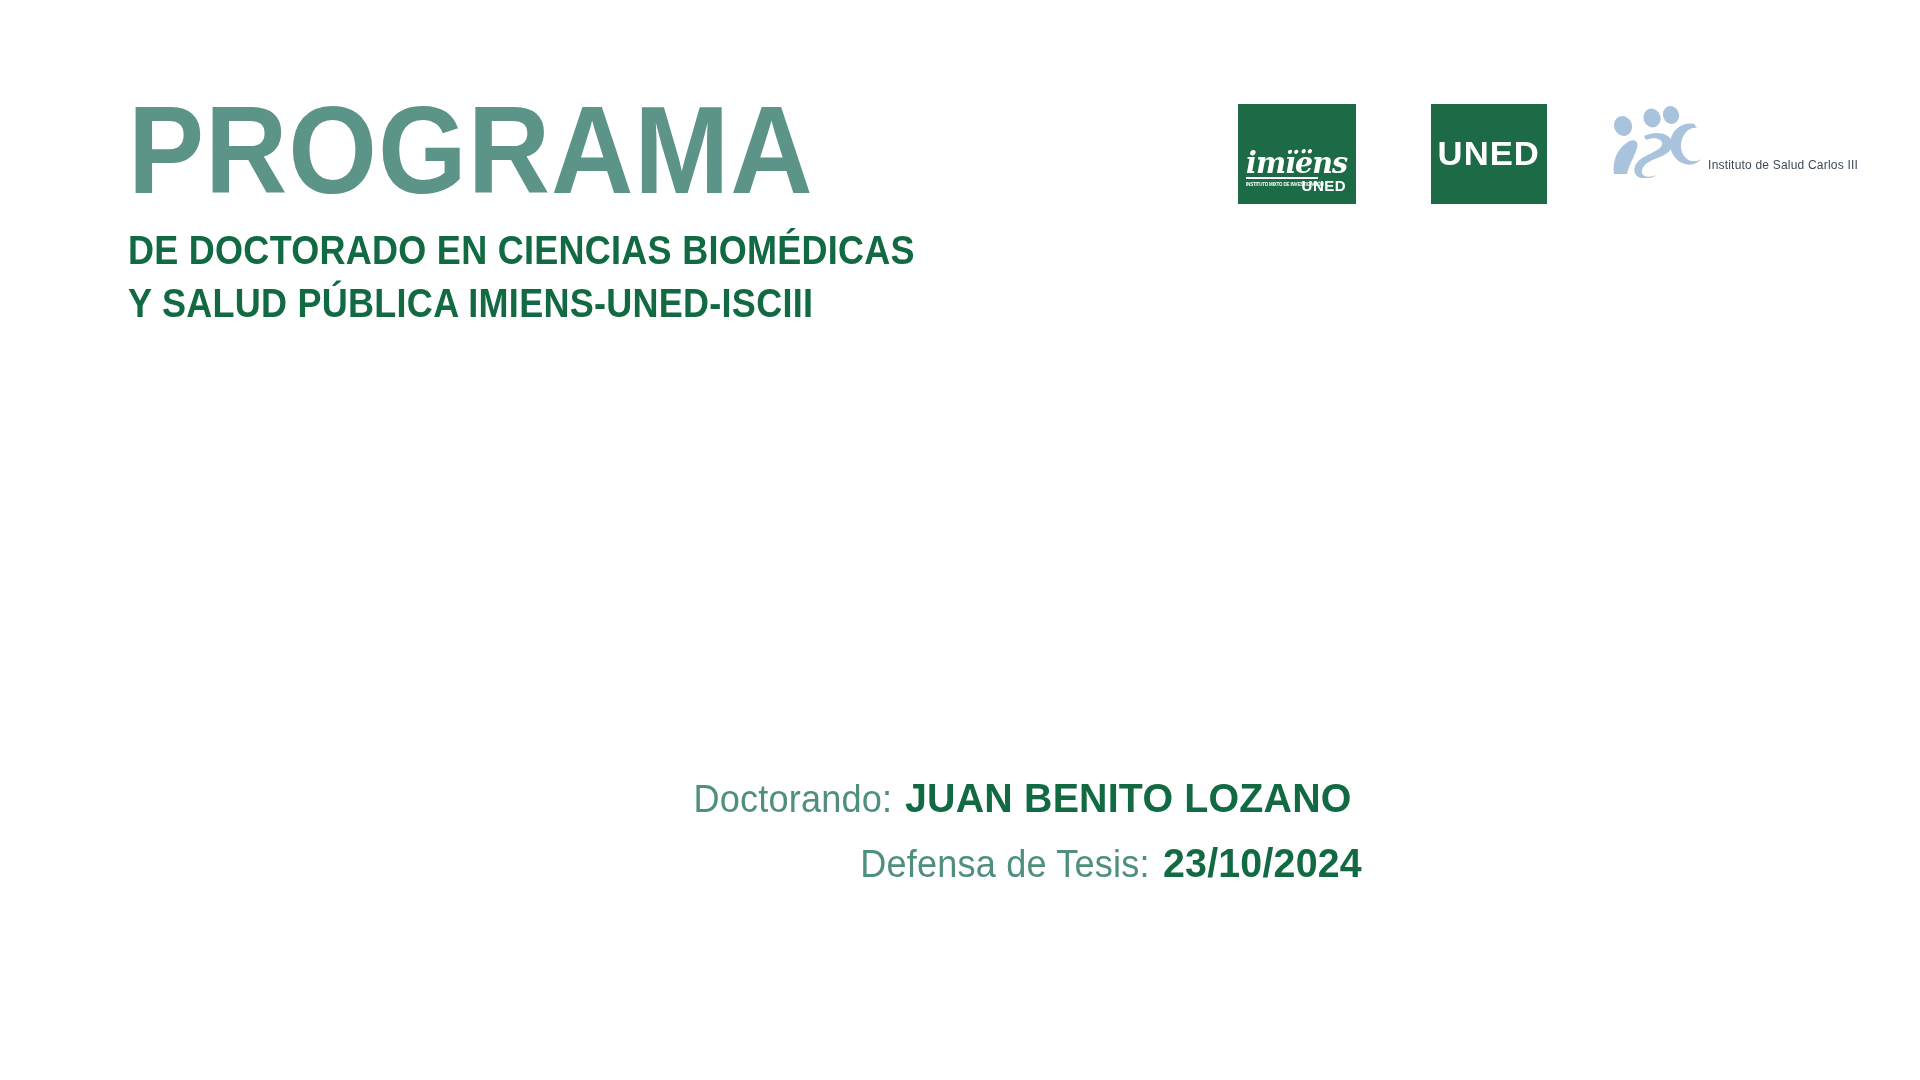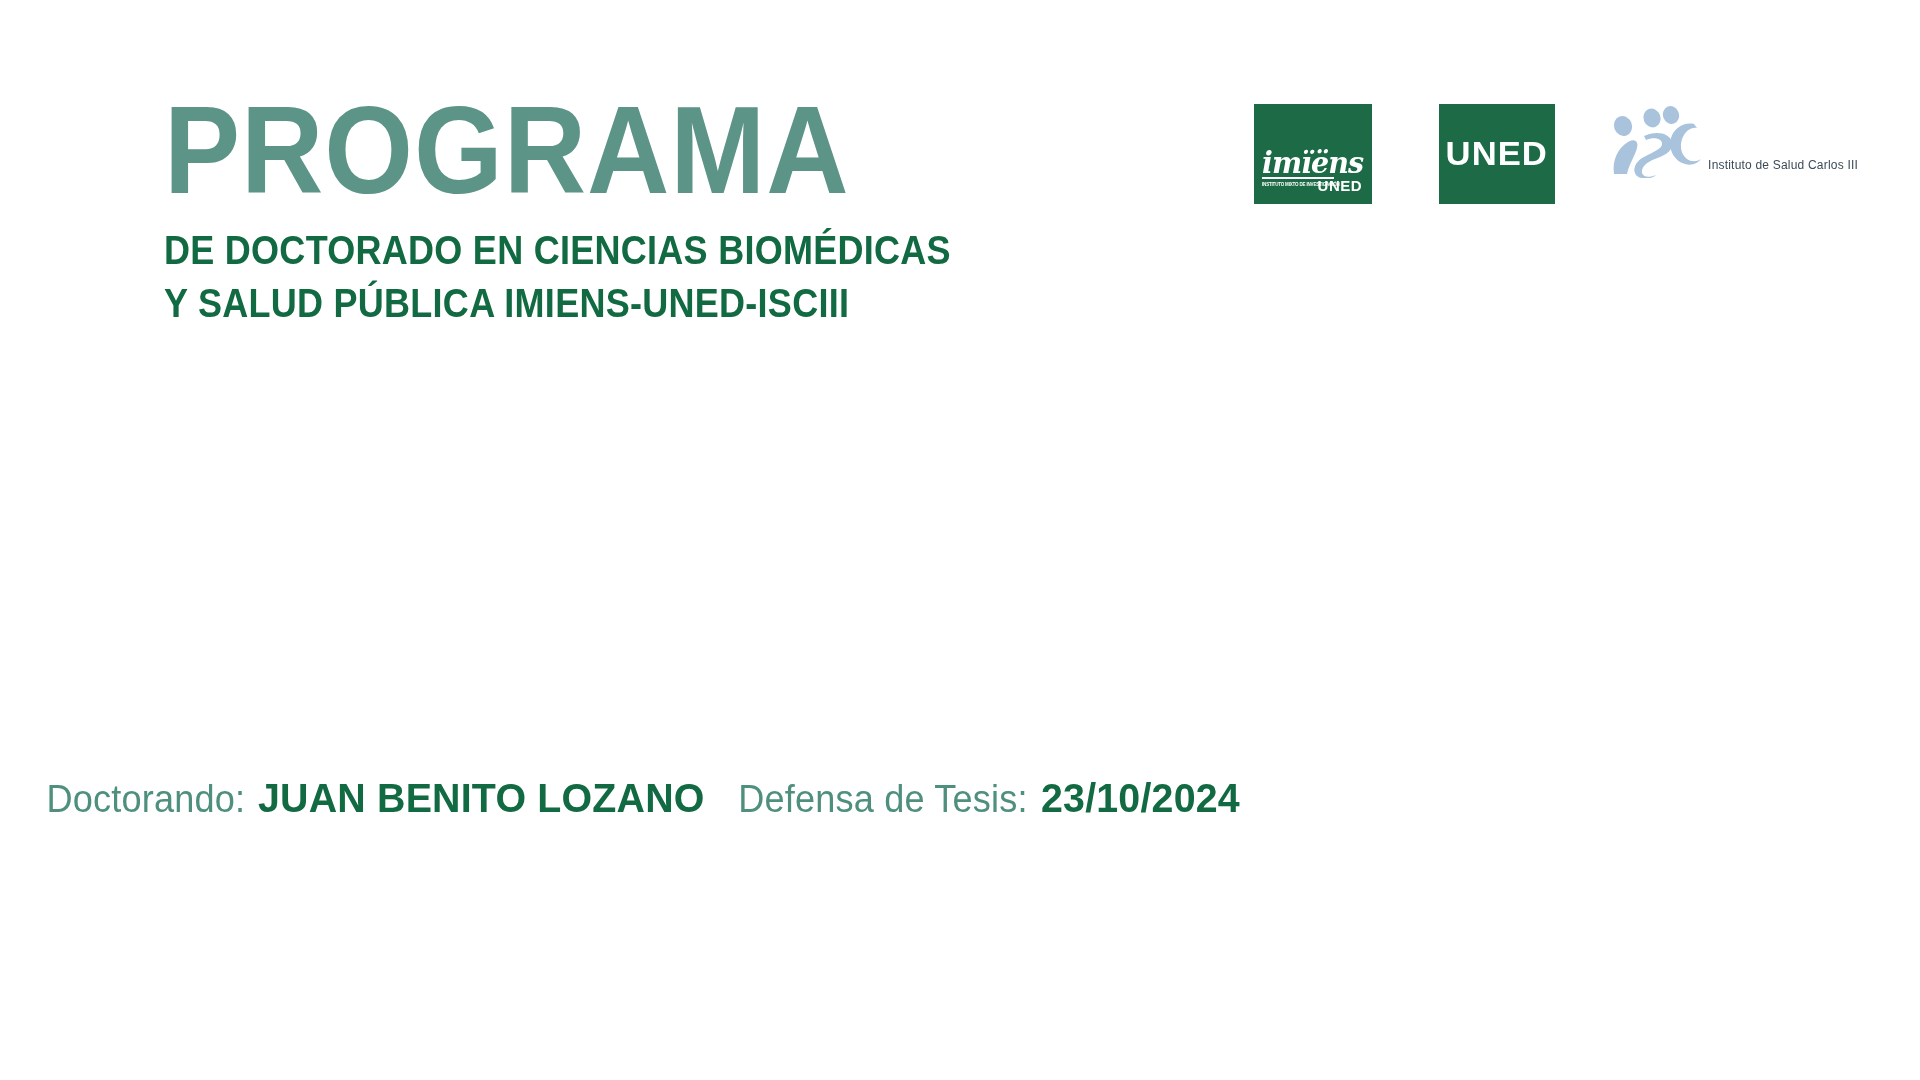--- a/index.html
+++ b/index.html
@@ -12,21 +12,20 @@
     background: #ffffff;
     font-family: "Liberation Sans", sans-serif;
     overflow: hidden;
     position: relative;
   }
 
   .slide {
     position: absolute;
     inset: 0;
     background: #ffffff;
-    margin-left: 36px;
   }
 
   
   .header {
     position: absolute;
     left: 128px;
     top: 92px;
     width: 1100px;
   }
 
@@ -57,21 +56,21 @@
   }
   .program-sub.line1 { margin-top: 14px; }
 
   
   .logos {
     position: absolute;
     right: 62px;
     top: 104px;
     display: flex;
     align-items: flex-start;
-    gap: 7px;
+    gap: 15px;
   }
 
   .logo-imiens {
     width: 118px;
     height: 100px;
     background: #1c6b46;
     position: relative;
     flex: 0 0 auto;
   }
   .imiens-stack {
@@ -190,21 +189,21 @@
     white-space: nowrap;
   }
 
   
   .credits {
     position: absolute;
     left: 0;
     top: 775px;
     width: 1370px;
     display: flex;
-    flex-direction: row;
+    flex-direction: column;
     align-items: flex-end;
   }
   .credit-row {
     display: flex;
     align-items: baseline;
     justify-content: flex-end;
     white-space: nowrap;
     margin-bottom: 18px;
   }
   .credit-label {

